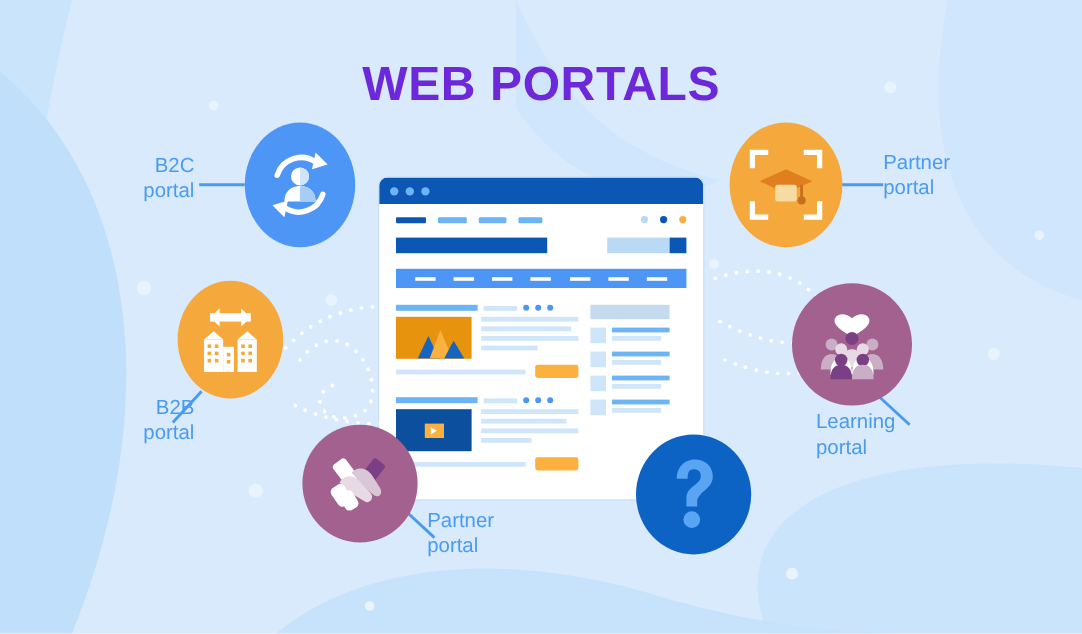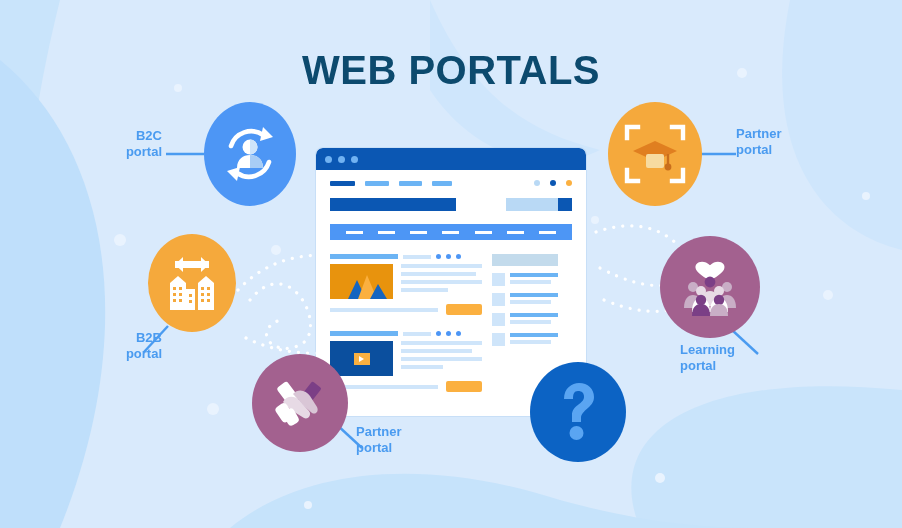--- a/index.html
+++ b/index.html
@@ -21,21 +21,21 @@
   #connect-svg { z-index: 2; }
 
   
   #title {
     position: absolute;
     top: 48px; left: 0; width: 902px;
     text-align: center;
     font-size: 40px;
     font-weight: bold;
     letter-spacing: 0.5px;
-    color: #0c4a6e;
+    color: #6d28d9;
     z-index: 6;
   }
 
   
   #browser {
     position: absolute;
     left: 316px; top: 148px;
     width: 270px; height: 268px;
     background: #ffffff;
     border-radius: 7px 7px 0 0;
@@ -106,22 +106,22 @@
     position: absolute;
     border-radius: 50%;
     z-index: 5;
     display: flex; align-items: center; justify-content: center;
   }
   .badge svg { display: block; }
 
   
   .lab {
     position: absolute;
-    font-size: 13px;
-    font-weight: bold;
+    font-size: 17px;
+    font-weight: normal;
     line-height: 1.22;
     color: #4a9bf0;
     z-index: 6;
     white-space: pre-line;
   }
   .lab.right { text-align: left; }
   .lab.left  { text-align: right; }
 </style>
 </head>
 <body>

